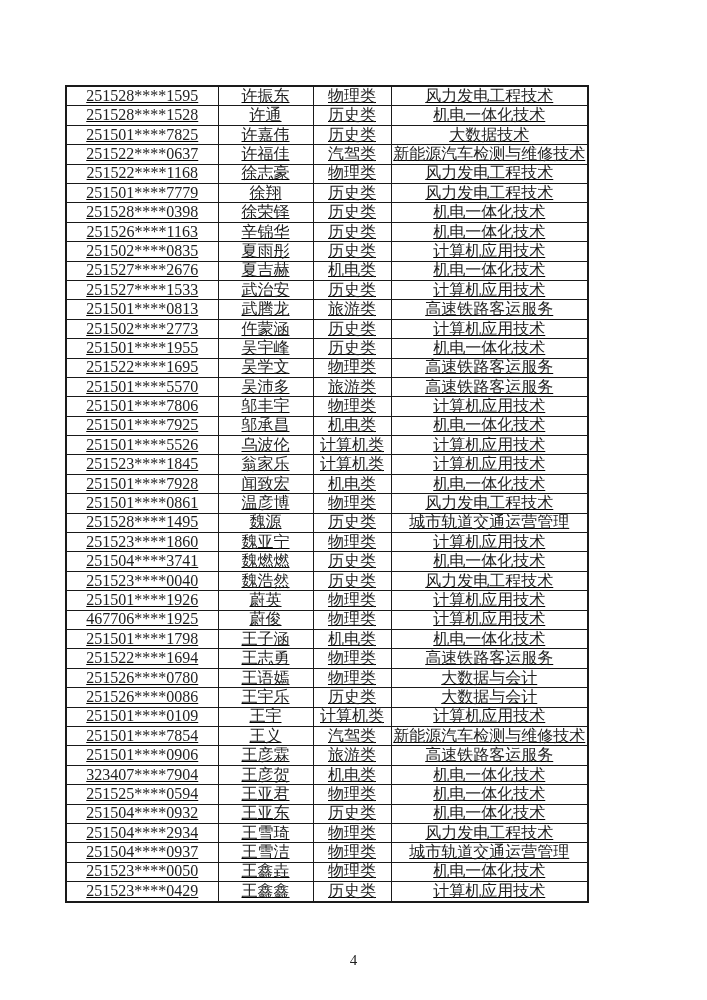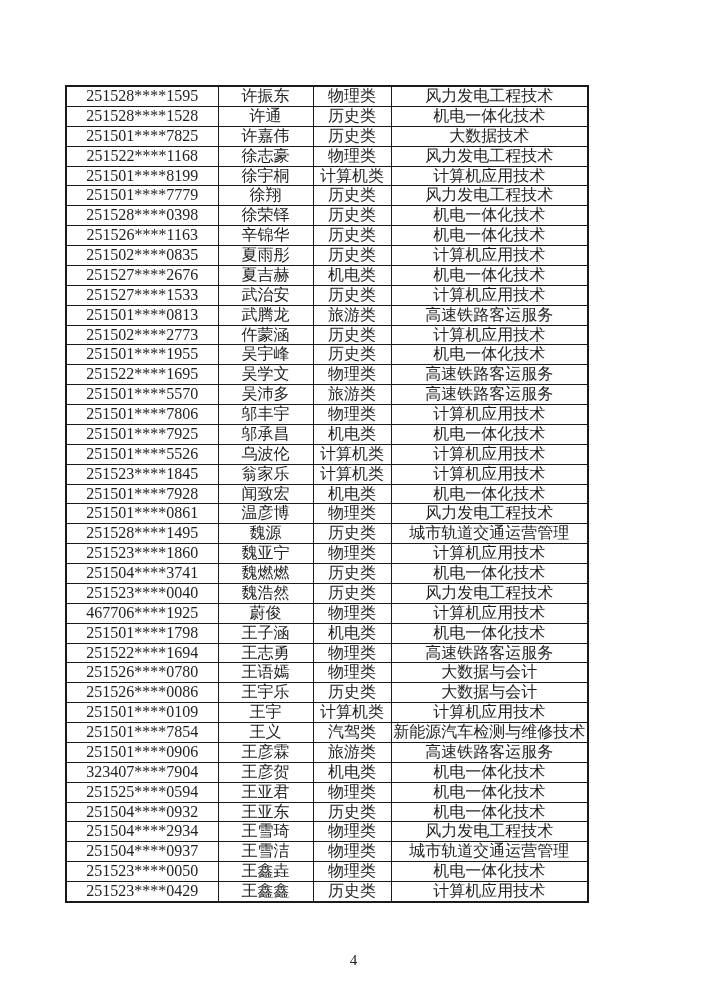--- a/index.html
+++ b/index.html
@@ -17,20 +17,21 @@
   }
   table.roster {
     position: absolute;
     left: 65px;
     top: 85px;
     width: 522px;
     height: 818px;
     border-collapse: collapse;
     table-layout: fixed;
     border: 2px solid #1a1a1a;
+    text-decoration: underline;
   }
   table.roster td {
     border: 1px solid #1a1a1a;
     text-align: center;
     vertical-align: middle;
     font-size: 16px;
     color: #1f1f1f;
     padding: 0;
     line-height: 1.05;
     white-space: nowrap;
@@ -71,30 +72,30 @@
           <td>历史类</td>
           <td>机电一体化技术</td>
         </tr>
         <tr>
           <td>251501****7825</td>
           <td>许嘉伟</td>
           <td>历史类</td>
           <td>大数据技术</td>
         </tr>
         <tr>
+          <td>251522****0637</td>
+          <td>许福佳</td>
+          <td>汽驾类</td>
+          <td>新能源汽车检测与维修技术</td>
+        </tr>
+        <tr>
           <td>251522****1168</td>
           <td>徐志豪</td>
           <td>物理类</td>
           <td>风力发电工程技术</td>
-        </tr>
-        <tr>
-          <td>251501****8199</td>
-          <td>徐宇桐</td>
-          <td>计算机类</td>
-          <td>计算机应用技术</td>
         </tr>
         <tr>
           <td>251501****7779</td>
           <td>徐翔</td>
           <td>历史类</td>
           <td>风力发电工程技术</td>
         </tr>
         <tr>
           <td>251528****0398</td>
           <td>徐荣铎</td>
@@ -207,20 +208,26 @@
           <td>251504****3741</td>
           <td>魏燃燃</td>
           <td>历史类</td>
           <td>机电一体化技术</td>
         </tr>
         <tr>
           <td>251523****0040</td>
           <td>魏浩然</td>
           <td>历史类</td>
           <td>风力发电工程技术</td>
+        </tr>
+        <tr>
+          <td>251501****1926</td>
+          <td>蔚英</td>
+          <td>物理类</td>
+          <td>计算机应用技术</td>
         </tr>
         <tr>
           <td>467706****1925</td>
           <td>蔚俊</td>
           <td>物理类</td>
           <td>计算机应用技术</td>
         </tr>
         <tr>
           <td>251501****1798</td>
           <td>王子涵</td>

